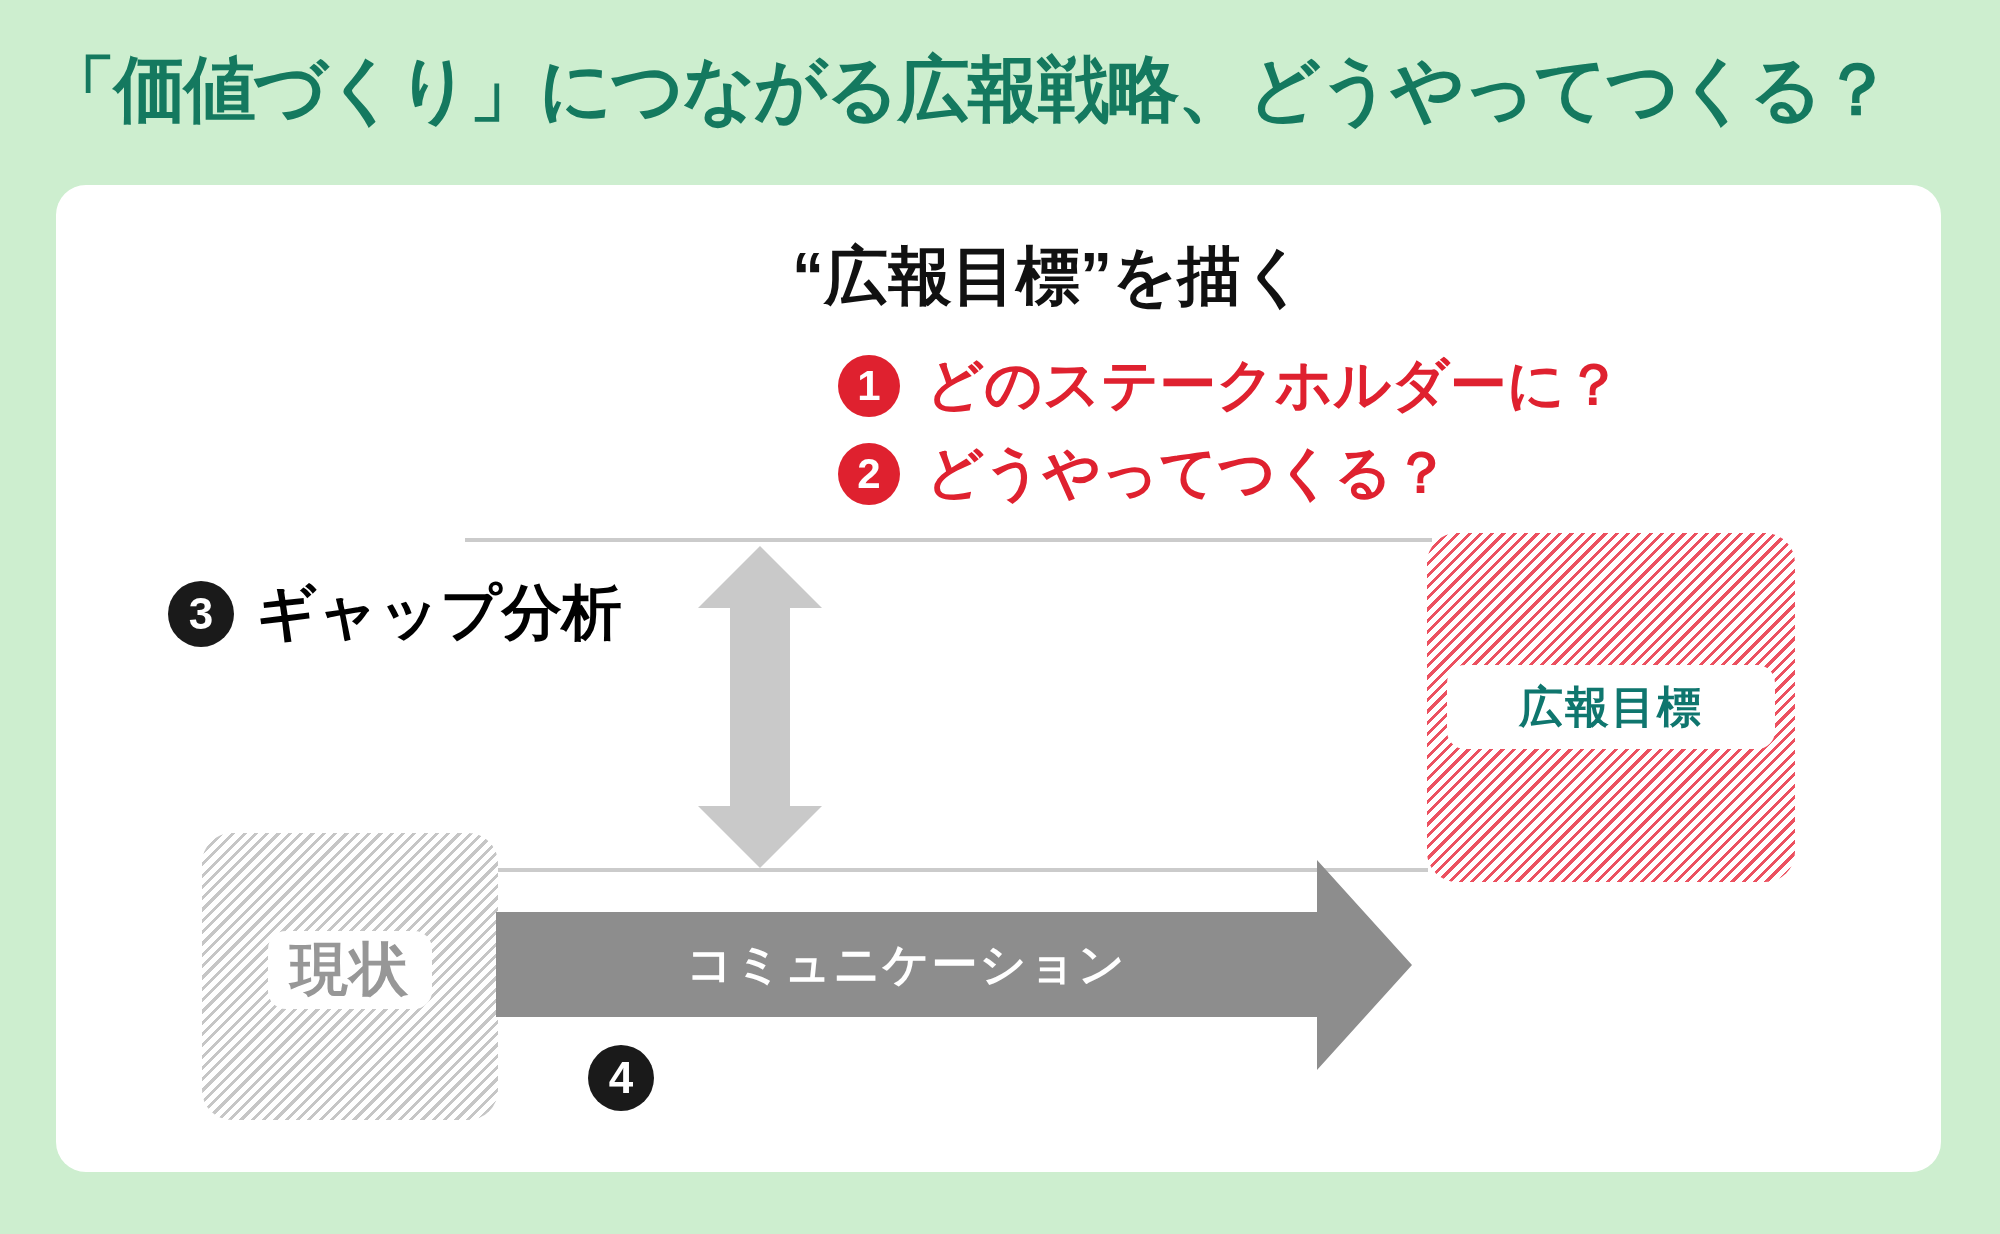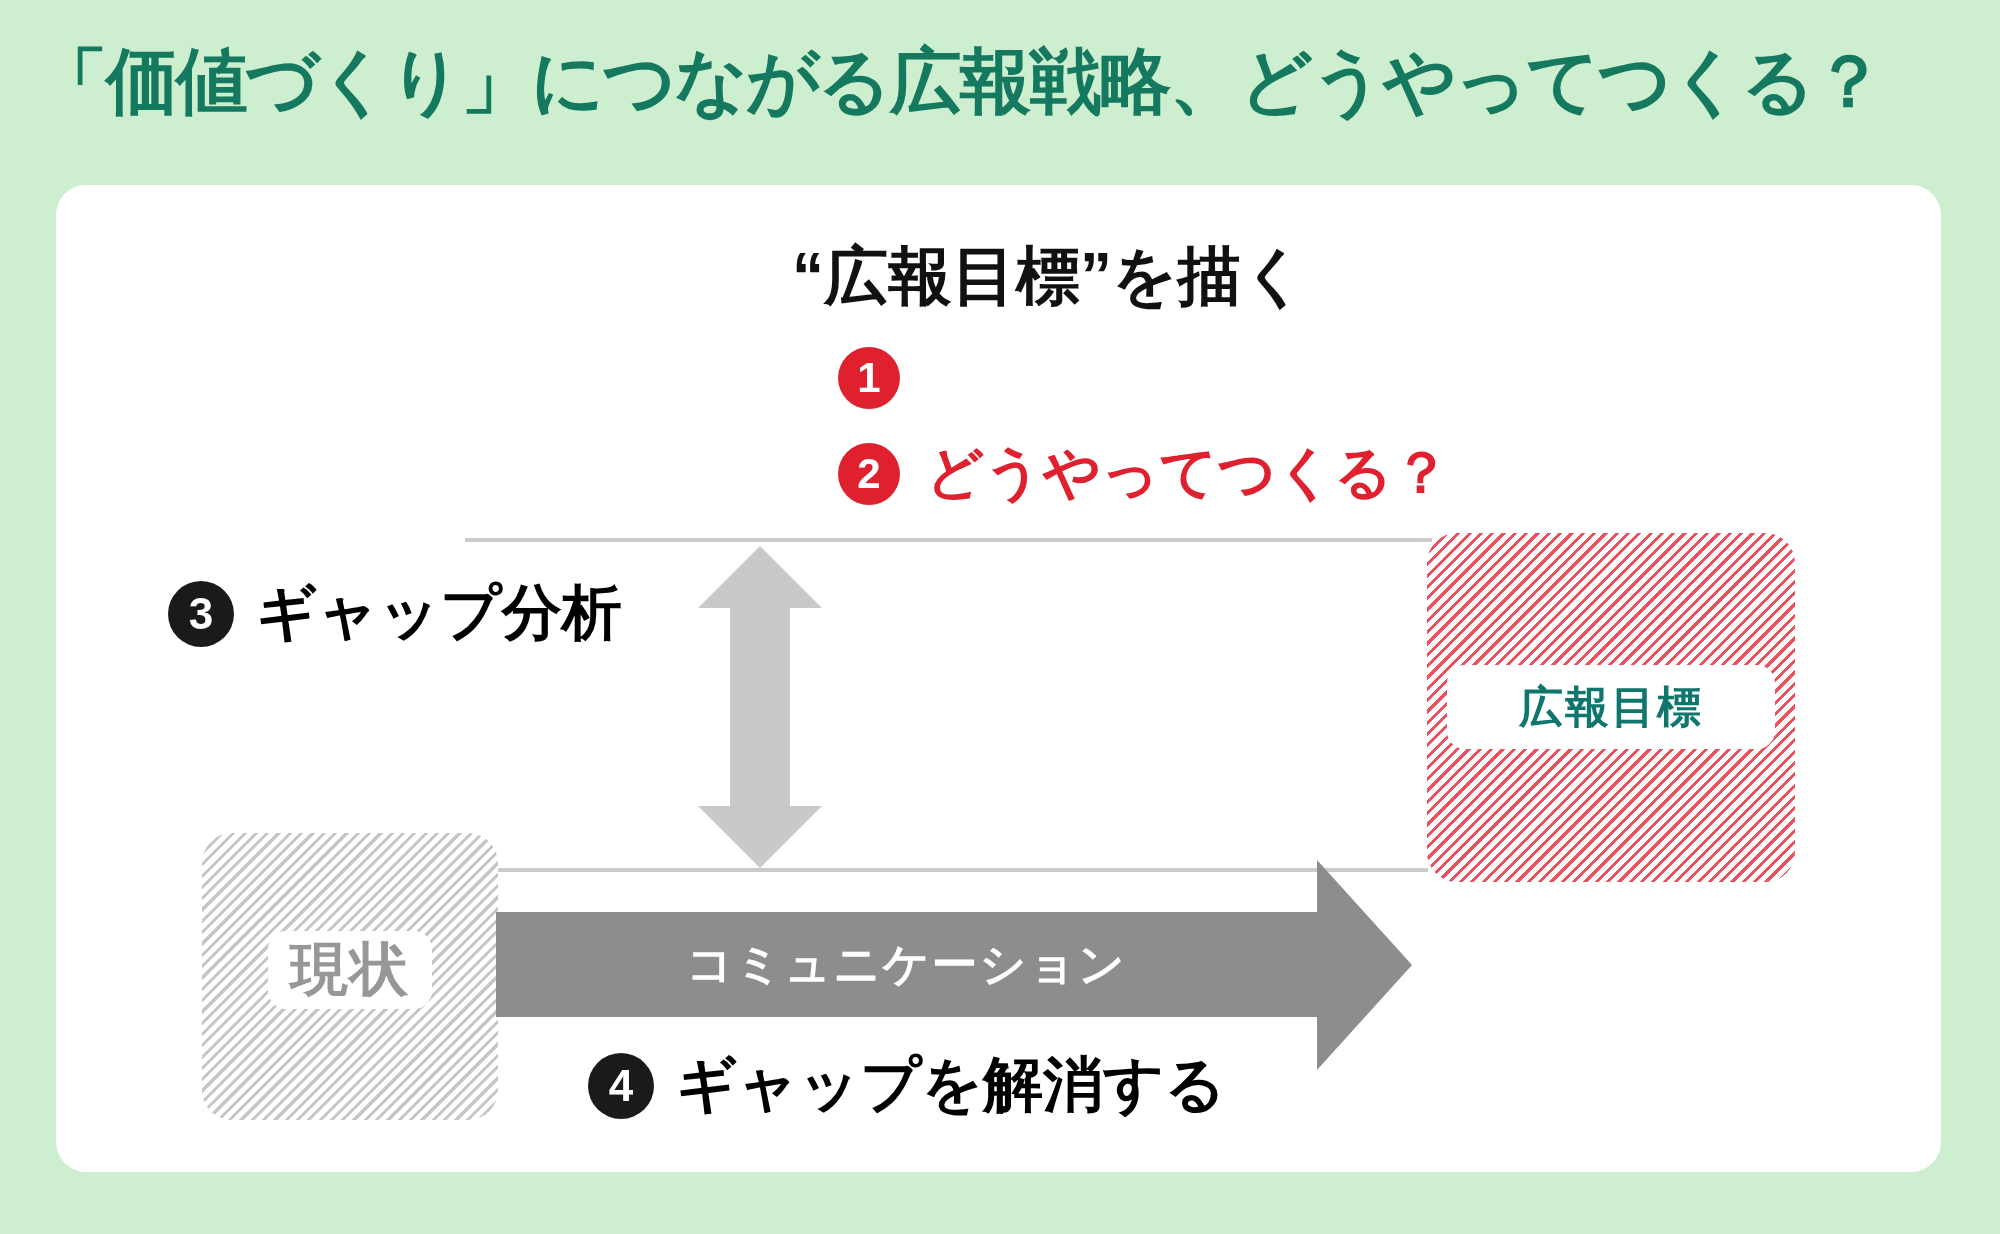--- a/index.html
+++ b/index.html
@@ -10,21 +10,21 @@
   .stage{
     position:relative;
     width:2000px;height:1234px;
     background:#cdeecf;
     overflow:hidden;
   }
   
   .title{
     position:absolute;
     left:36px;top:34px;width:1930px;
-    margin:0;
+    margin:8px;
     font-size:72px;
     font-weight:800;
     letter-spacing:-2px;
     color:#14795f;
     white-space:nowrap;
   }
   
   .card{
     position:absolute;
     left:56px;top:185px;
@@ -98,20 +98,21 @@
 <div class="stage">
 
   <h1 class="title">「価値づくり」につながる広報戦略、どうやってつくる？</h1>
 
   <div class="card">
 
     <div class="abs heading">“広報目標”を描く</div>
 
     <div class="abs steprow red-line step1">
       <span class="badge red">1</span>
+      <span class="lbl">どのステークホルダーに？</span>
     </div>
 
     <div class="abs steprow red-line step2">
       <span class="badge red">2</span>
       <span class="lbl">どうやってつくる？</span>
     </div>
 
     <div class="abs hline top"></div>
 
     <div class="abs steprow black-line step3">
@@ -133,17 +134,16 @@
       <div class="band">現状</div>
     </div>
 
     <svg class="abs h-arrow" viewBox="0 0 920 210">
       <polygon points="0,52 821,52 821,0 916,105 821,210 821,157 0,157" fill="#8d8d8d"></polygon>
     </svg>
     <div class="abs comm-label">コミュニケーション</div>
 
     <div class="abs steprow black-line step4">
       <span class="badge black">4</span>
-      <span class="lbl">ギャップを解消する</span>
     </div>
 
   </div>
 </div>
 
 </body></html>

